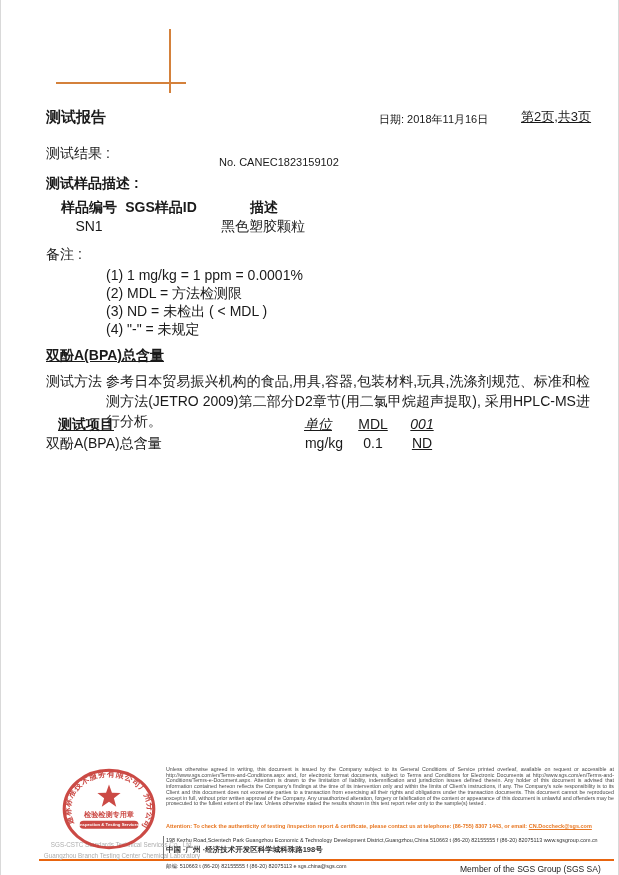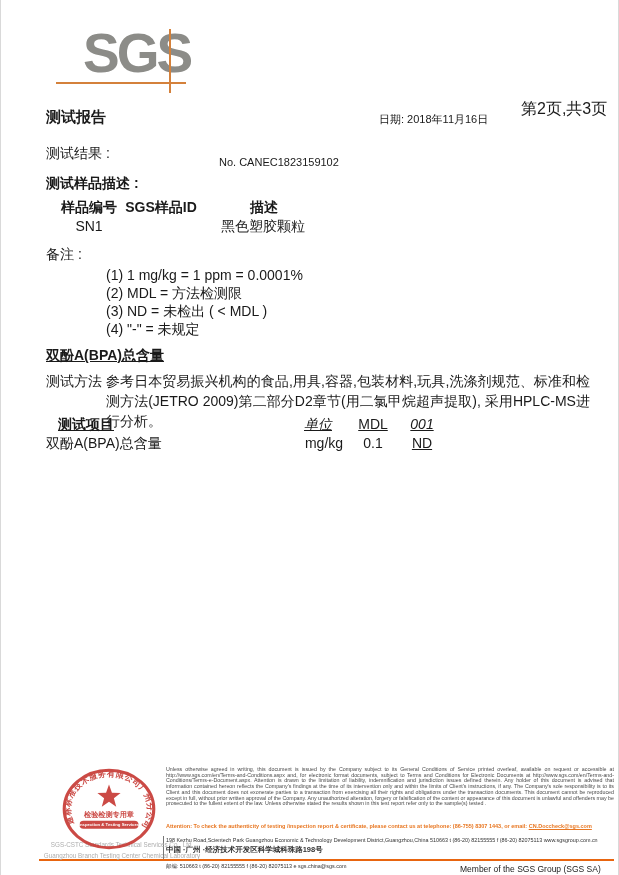--- a/index.html
+++ b/index.html
@@ -15,21 +15,21 @@
   
   .logo-text { left:82px; top:26px; font-size:55px; font-weight:bold; color:#8c8c88;
                letter-spacing:-3px; line-height:1; }
   .logo-vline { left:168px; top:29px; width:2px; height:64px; background:#d4813b; }
   .logo-hline { left:55px; top:82px; width:130px; height:2px; background:#d4813b; }
 
   
   .doc-title { left:45px; top:108px; font-size:15px; font-weight:bold; }
   .report-no { left:218px; top:112px; font-size:11px;margin-top:44px; }
   .report-date { left:378px; top:112px; font-size:11px; }
-  .page-info { left:520px; top:99px; font-size:16px; }
+  .page-info { left:520px; top:108px; font-size:13px;text-decoration:underline; }
 
   .body-text { font-size:14px; }
   .results-label { left:45px; top:145px; }
   .sample-desc-label { left:45px; top:175px; font-weight:bold; }
 
   
   .st-h1 { left:50px;  top:199px; width:76px;  text-align:center; font-weight:bold; }
   .st-h2 { left:110px; top:199px; width:100px; text-align:center; font-weight:bold; }
   .st-h3 { left:220px; top:199px; font-weight:bold;margin-left:29px; }
   .st-v1 { left:50px;  top:218px; width:76px;  text-align:center; }
@@ -73,21 +73,20 @@
                    color:#adadad; text-align:center; }
   .stamp { left:52px; top:763px; width:112px; height:92px; opacity:0.92; z-index:2; }
 
   .u { text-decoration:underline; }
 </style>
 </head>
 <body>
 
 <div class="page">
 
-  <div class="abs logo-text">SGS</div>
   <div class="abs logo-vline"></div>
   <div class="abs logo-hline"></div>
 
   <div class="abs doc-title">测试报告</div>
   <div class="abs report-no">No. CANEC1823159102</div>
   <div class="abs report-date">日期: 2018年11月16日</div>
   <div class="abs page-info">第2页,共3页</div>
 
   <div class="abs body-text results-label">测试结果 :</div>
   <div class="abs body-text sample-desc-label">测试样品描述 :</div>

